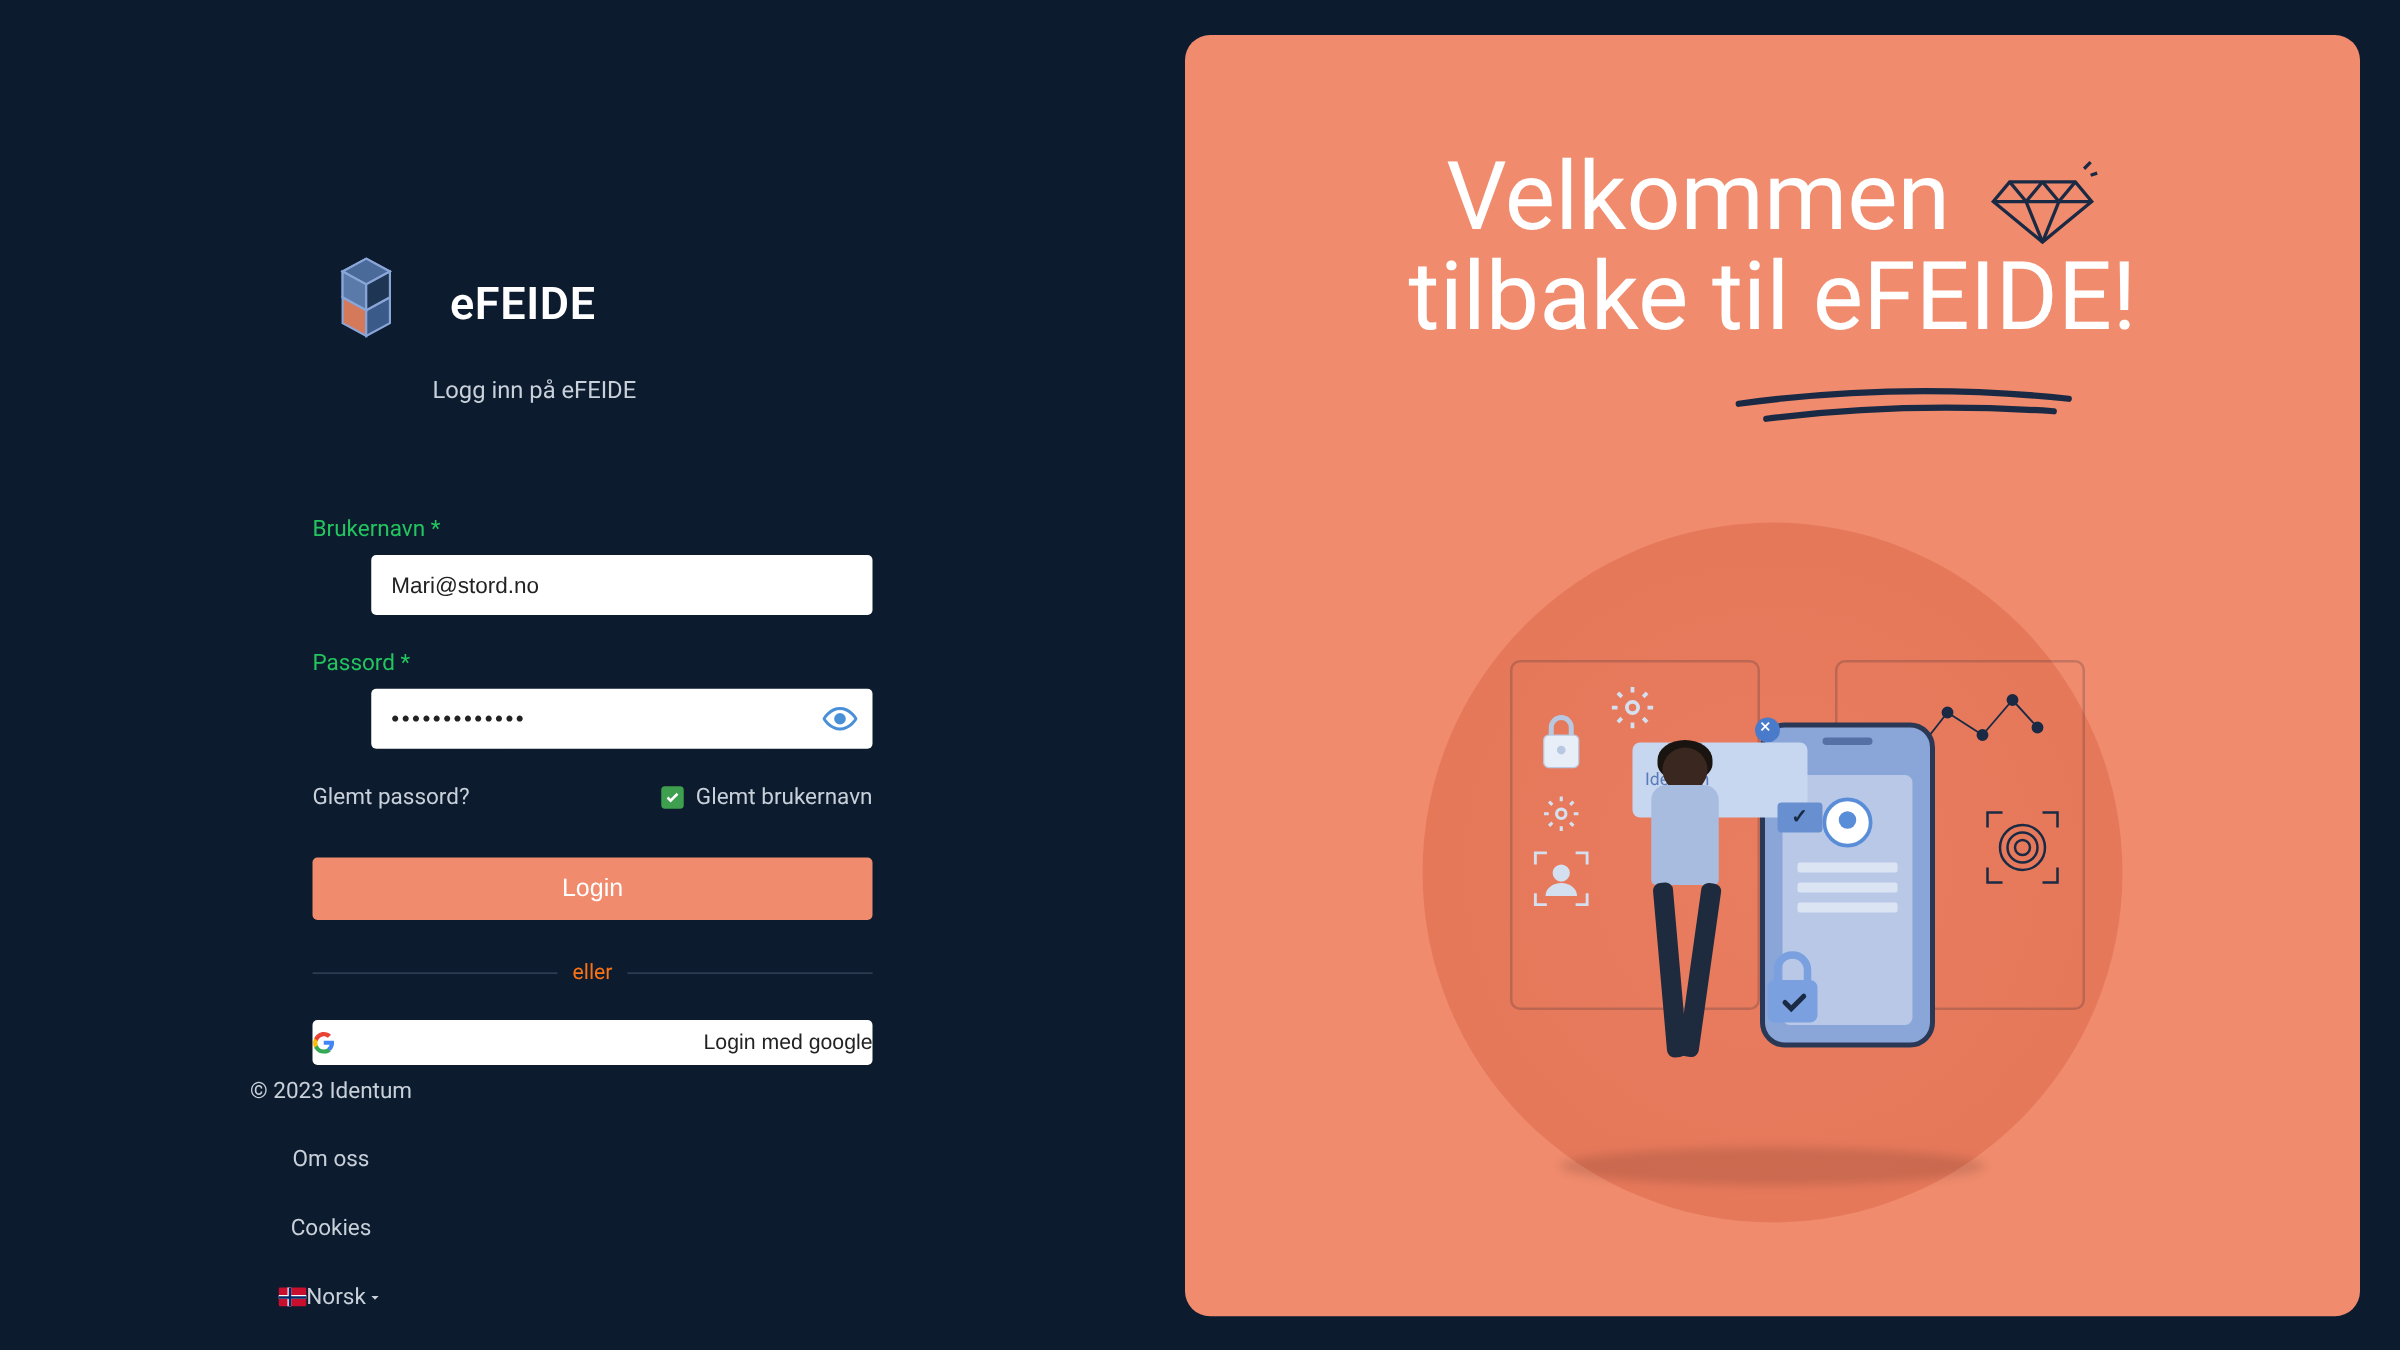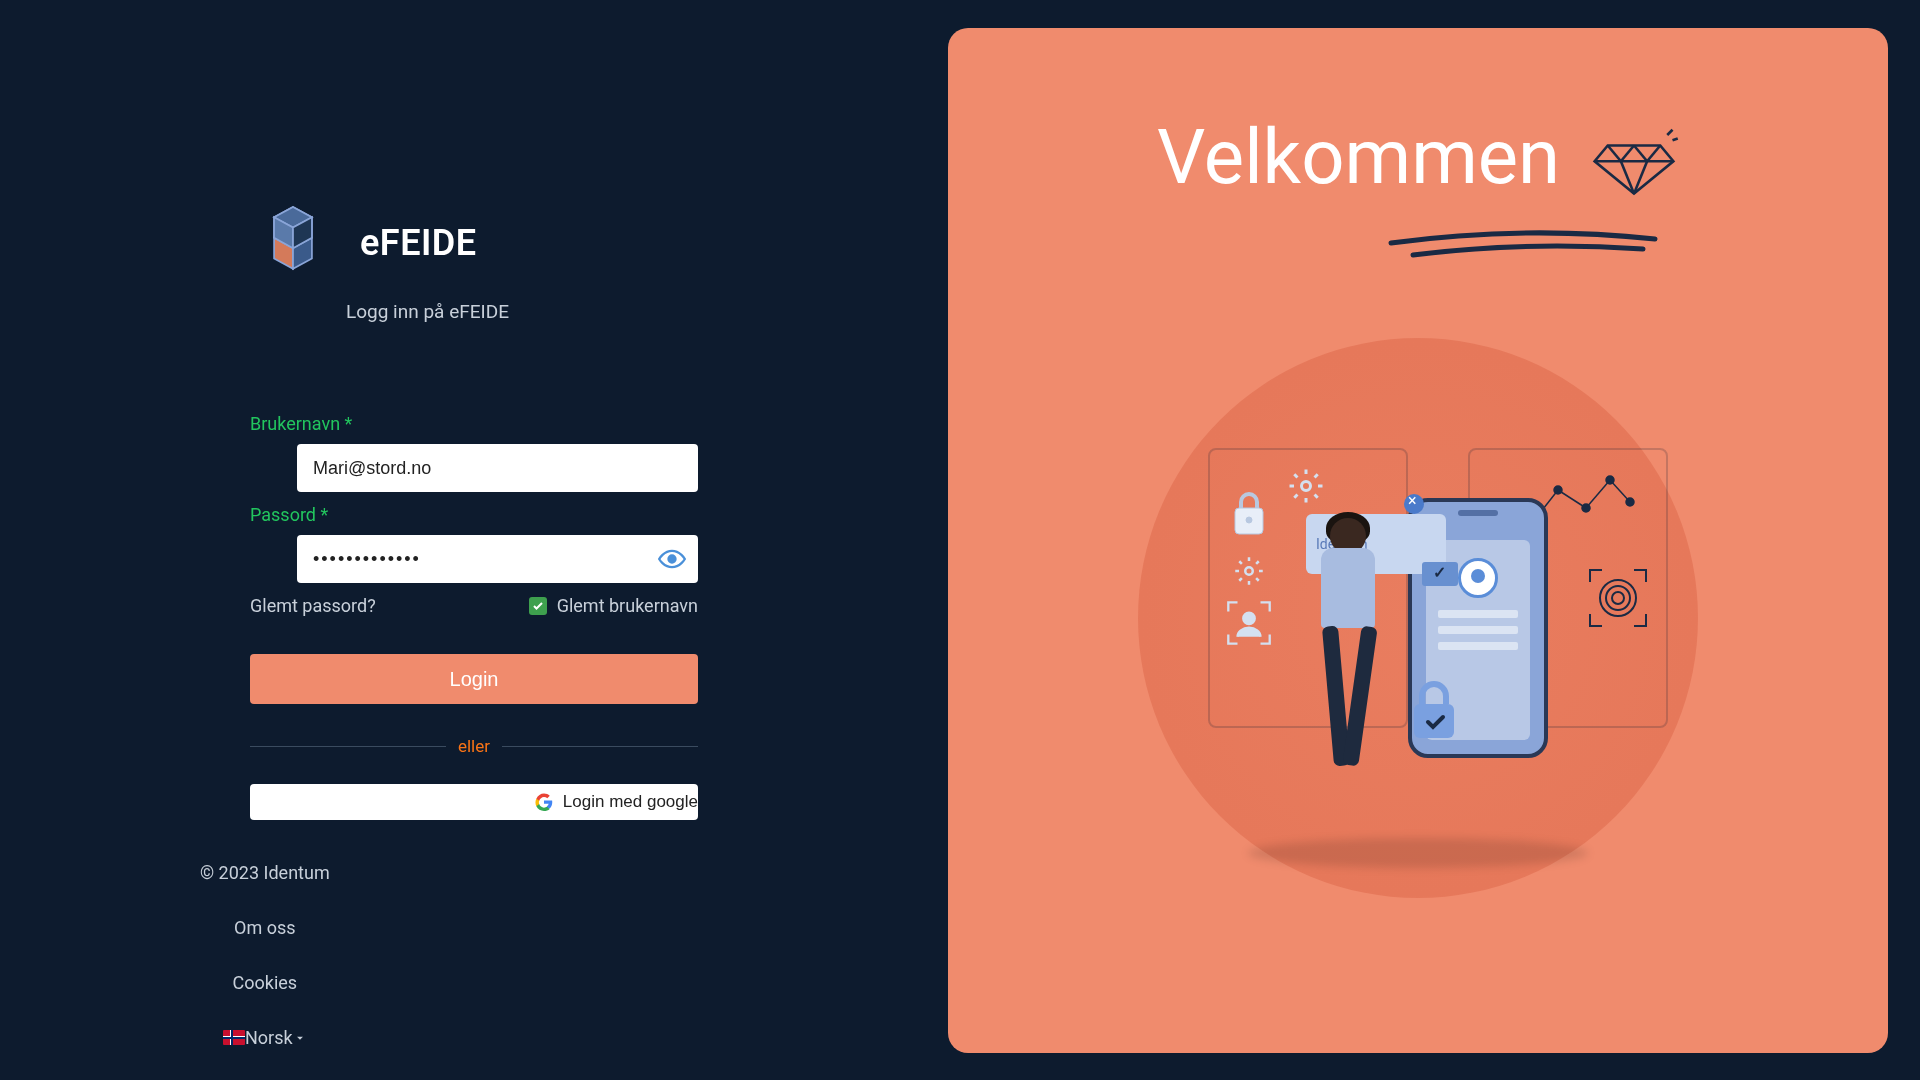--- a/index.html
+++ b/index.html
@@ -15,21 +15,21 @@
       display: flex;
       flex-direction: column;
       padding: 200px 250px 90px 250px;
       position: relative;
     }
     .logo-row { display: flex; align-items: center; gap: 24px; margin-bottom: 14px; }
     .logo-icon { width: 86px; height: 86px; }
     .logo-text { color: #fff; font-size: 36px; font-weight: 600; letter-spacing: 0.5px; }
     .subtitle { color: #c8d0da; font-size: 19px; margin-left: 96px; margin-bottom: 90px; }
     .field-label { color: #22c55e; font-size: 18px; margin-bottom: 10px; display: block; }
-    .input-wrap { position: relative; margin-bottom: 12px; padding-left: 47px; }
+    .input-wrap { position: relative; margin-bottom: 28px; padding-left: 47px; }
     .text-input {
       width: 100%; height: 48px; padding: 0 16px;
       background: #fff; border: none; border-radius: 4px;
       font-size: 18px; color: #222;
     }
     .password-input { padding-right: 48px; letter-spacing: 2px; }
     .eye-icon {
       position: absolute; right: 12px; top: 50%; transform: translateY(-50%);
       width: 28px; height: 28px; cursor: pointer; color: #4a90d9;
     }
@@ -44,21 +44,21 @@
       width: 100%; height: 50px; background: #f08b6d; color: #fff;
       border: none; border-radius: 4px; font-size: 20px; cursor: pointer;
       margin-bottom: 32px;
     }
     .divider { display: flex; align-items: center; margin-bottom: 28px; }
     .divider-line { flex: 1; height: 1px; background: #3a4b5f; }
     .divider-text { color: #f97316; padding: 0 12px; font-size: 17px; }
     .google-btn {
       width: 100%; height: 36px; background: #fff; color: #222;
       border: none; border-radius: 4px; font-size: 17px; cursor: pointer;
-      display: flex; align-items: center; justify-content: flex-end; gap: 10px;
+      display: flex; align-items: center; justify-content: space-between; gap: 10px;
     }
     .google-icon { width: 18px; height: 18px; }
     .footer {
       position: absolute; left: 200px; bottom: 32px;
       display: flex; align-items: center; gap: 34px; flex-direction: column;
     }
     .footer-text { color: #c8d0da; font-size: 18px; }
     .footer-link { color: #c8d0da; font-size: 18px; cursor: pointer; }
     .lang { display: flex; align-items: center; cursor: pointer; }
     .flag { width: 22px; height: 15px; background: #c8102e; position: relative; border-radius: 1px; }
@@ -219,20 +219,21 @@
         <line x1="80" y1="20" x2="65" y2="38"></line>
       <line x1="5" y1="38" x2="95" y2="38"></line>
         <line x1="35" y1="38" x2="50" y2="75"></line>
         <line x1="65" y1="38" x2="50" y2="75"></line>
       <line x1="50" y1="20" x2="35" y2="38"></line>
         <line x1="50" y1="20" x2="65" y2="38"></line>
       <line x1="88" y1="8" x2="94" y2="2"></line>
         <line x1="94" y1="14" x2="100" y2="12"></line>
     </svg>
     <br>
+    <span>tilbake til eFEIDE!</span>
     <svg class="underline-swoosh" viewBox="0 0 280 40" fill="none" stroke="#1a2a44" stroke-width="5" stroke-linecap="round">
       <path d="M8,20 Q140,2 272,16"></path>
         <path d="M30,32 Q140,18 260,26"></path>
     </svg>
   </div>
 
   <div class="illustration">
     <div class="circle-bg"></div>
     <div class="card-left"></div>
     <div class="card-right"></div>

